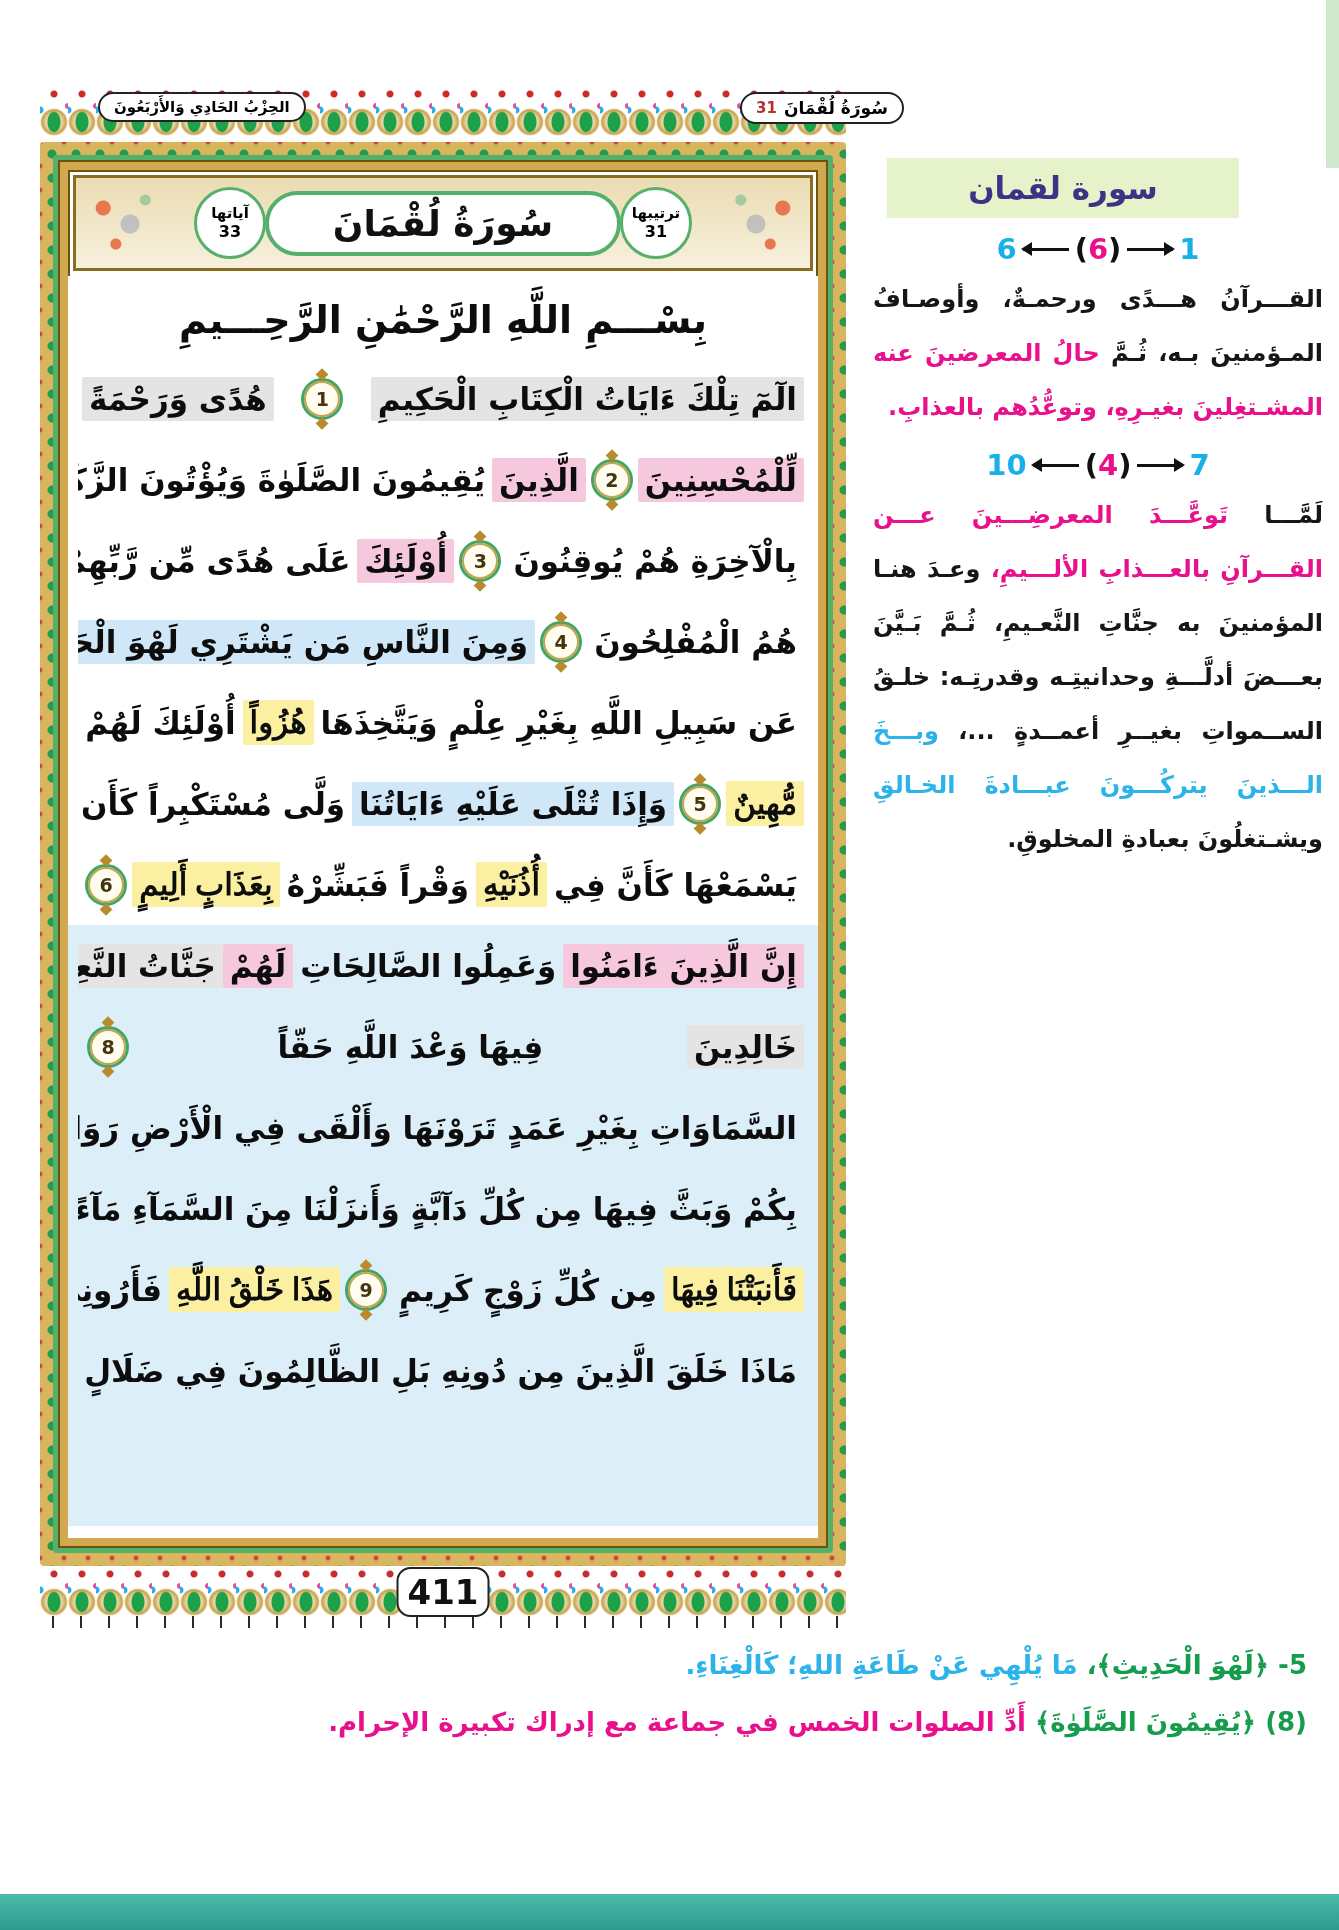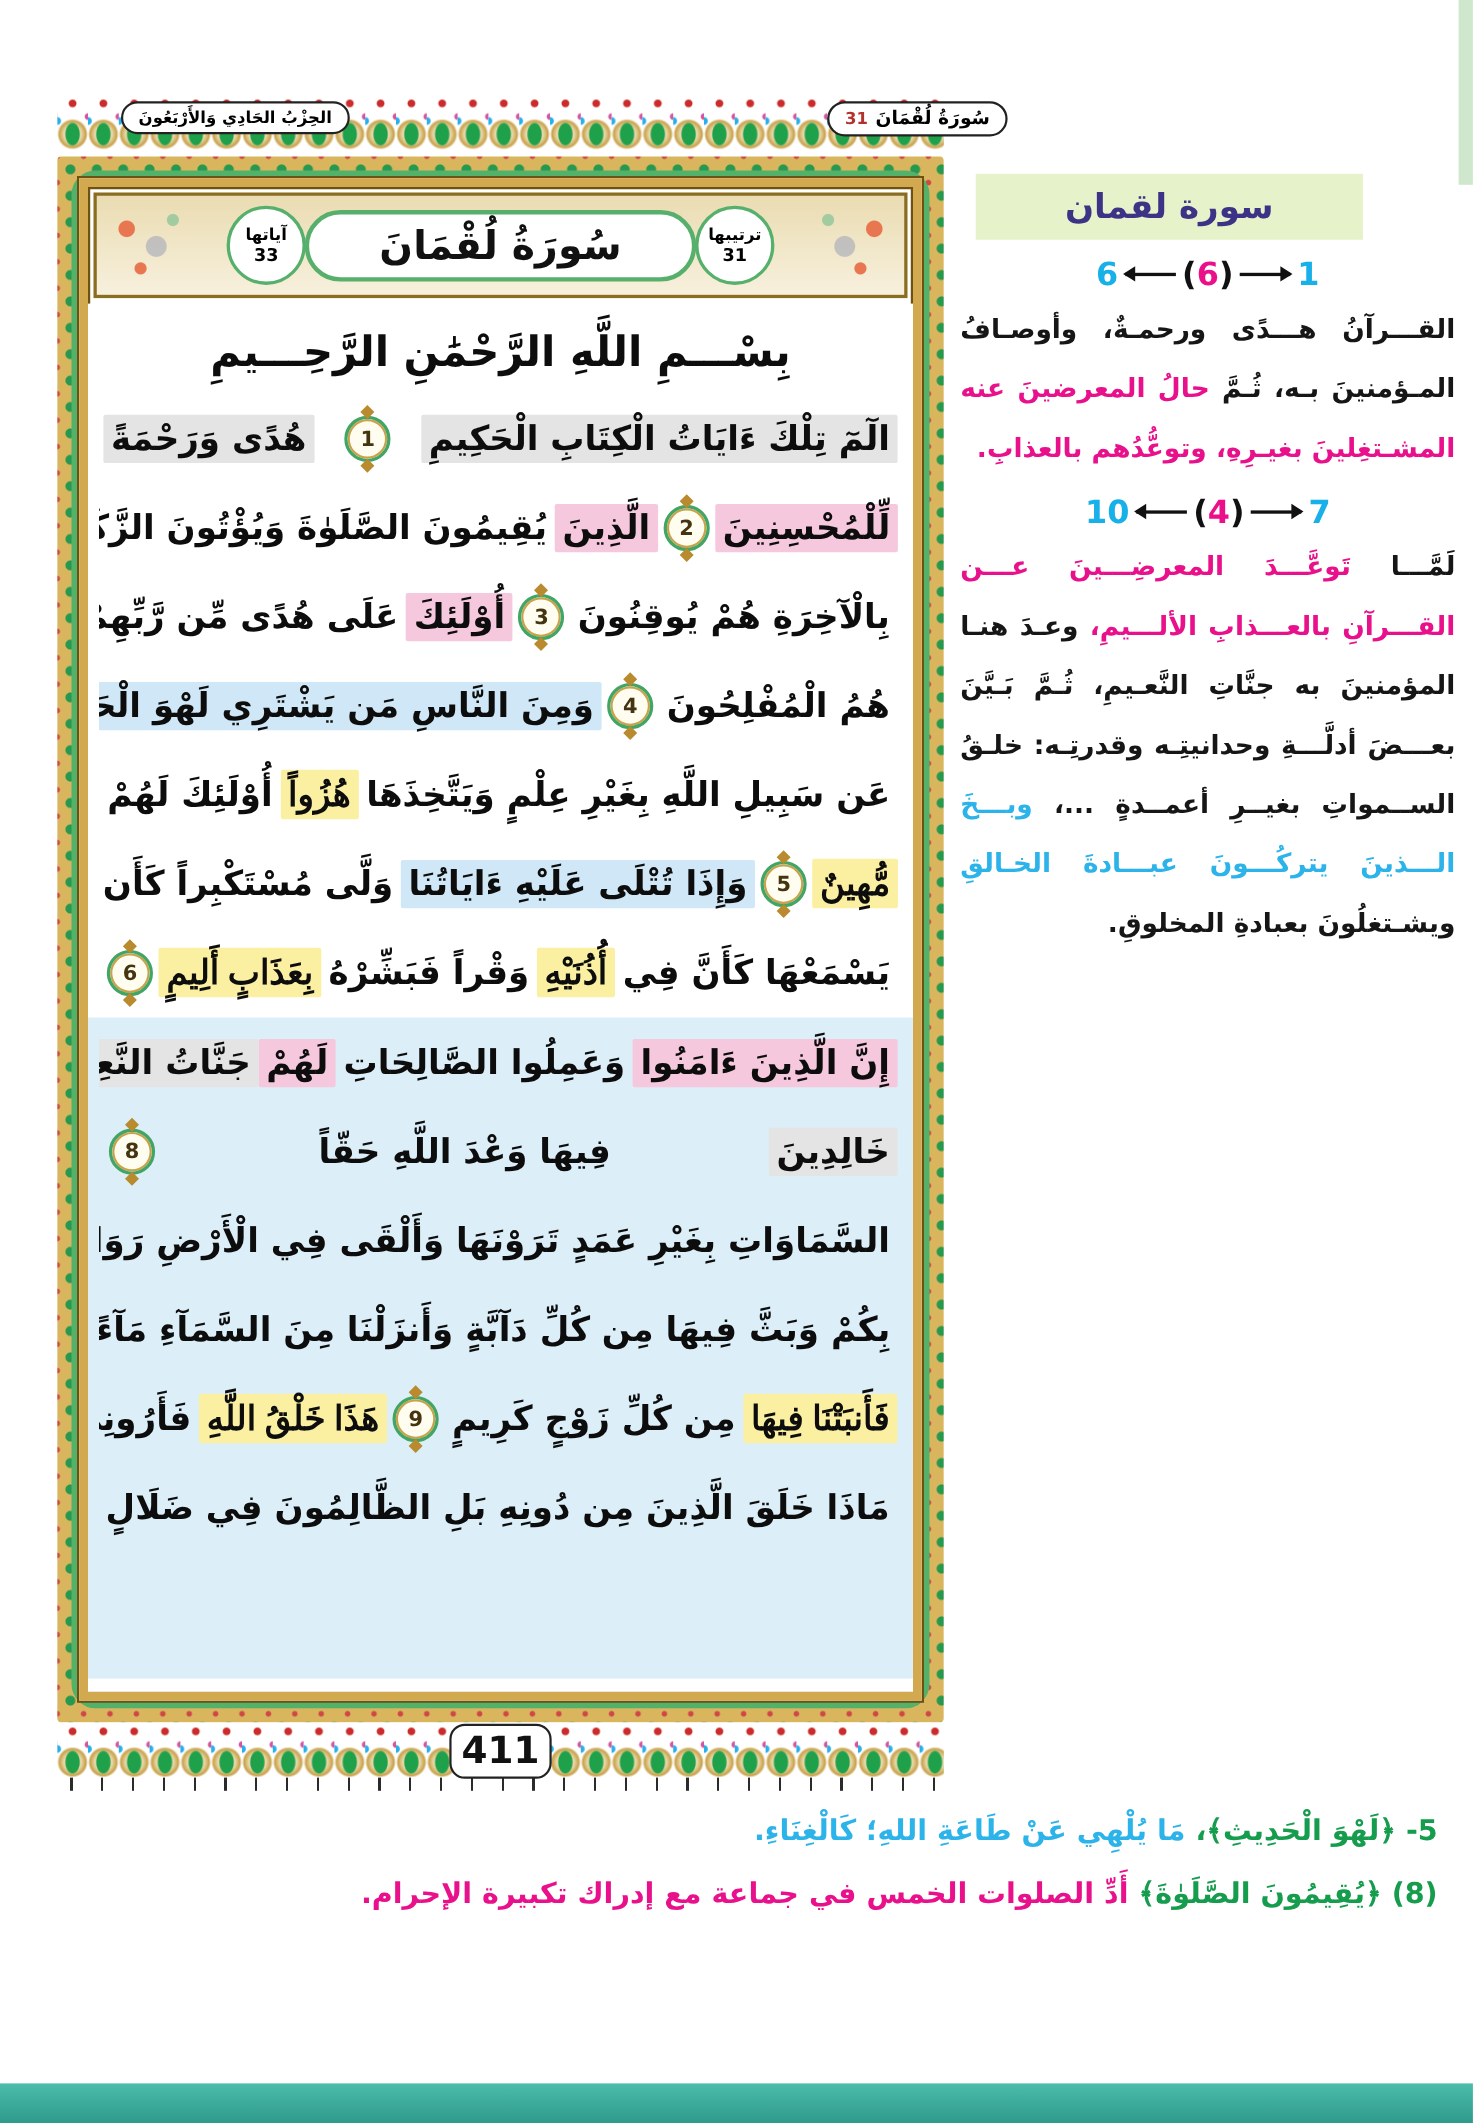--- a/index.html
+++ b/index.html
@@ -8,21 +8,21 @@
     background: #ffffff; overflow: hidden;
     font-family: "DejaVu Sans", sans-serif;
   }
 
   
   .bottom-bar { position:absolute; left:0; right:0; bottom:0; height:36px;
     background: linear-gradient(#4cbcab, #2e9a8c); }
   .side-strip { position:absolute; right:0; top:0; width:13px; height:168px; background:#cfe8cd; }
 
   
-  .mushaf { position:absolute; left:52px; top:86px; width:806px; height:1542px;
+  .mushaf { position:absolute; left:40px; top:86px; width:806px; height:1542px;
     display:flex; flex-direction:column; }
 
   .frieze { position:relative; background-color:#fff; background-repeat:repeat-x;
     background-image:
       radial-gradient(circle at 14px 8px,  #cc2b2b 3px, transparent 4px),
       radial-gradient(circle at 0px  24px, #2ab0e8 3px, transparent 4px),
       radial-gradient(ellipse 7px 11px at 14px 36px, #1fa14b 6px, transparent 7px),
       radial-gradient(circle at 14px 36px, #e7d6a6 8px, #c9a24b 12px, transparent 14px),
       radial-gradient(circle at 28px 20px, #d655a0 2.5px, transparent 3.5px);
     background-size: 28px 100%; }
@@ -38,21 +38,21 @@
   .oval-right { right:-58px; font-size:17px; }
   .oval .num { color:#b3322e; font-size:15px; }
 
   .frame-outer { flex:1; padding:13px; border-radius:4px;
     background-color:#d9b65e;
     background-image:
       radial-gradient(circle at 50% 50%, #27984f 4px, transparent 5px),
       radial-gradient(circle at 50% 50%, #cf4747 2px, transparent 3px);
     background-size: 24px 24px, 24px 24px;
     background-position: 0 0, 12px 12px; }
-  .frame-green { height:100%; border:7px solid #54b169; border-radius:22px;
+  .frame-green { height:100%; border:7px solid #54b169; border-radius:4px;
     box-shadow: inset 0 0 0 2px #23642e; background:#fff; }
   .frame-gold { height:100%; border:8px solid #d2a94f;
     box-shadow: inset 0 0 0 2px #6d5312, 0 0 0 2px #6d5312;
     display:flex; flex-direction:column; background:#fff; }
 
   
   .title-cartouche { height:96px; margin:5px; position:relative;
     border:3px solid #8a6d1f; background: linear-gradient(#eadcb2, #f7f0dd);
     display:flex; align-items:center; justify-content:center; }
   .cartouche-pill { border:4px solid #56b06c; border-radius:42px; background:#fff;

